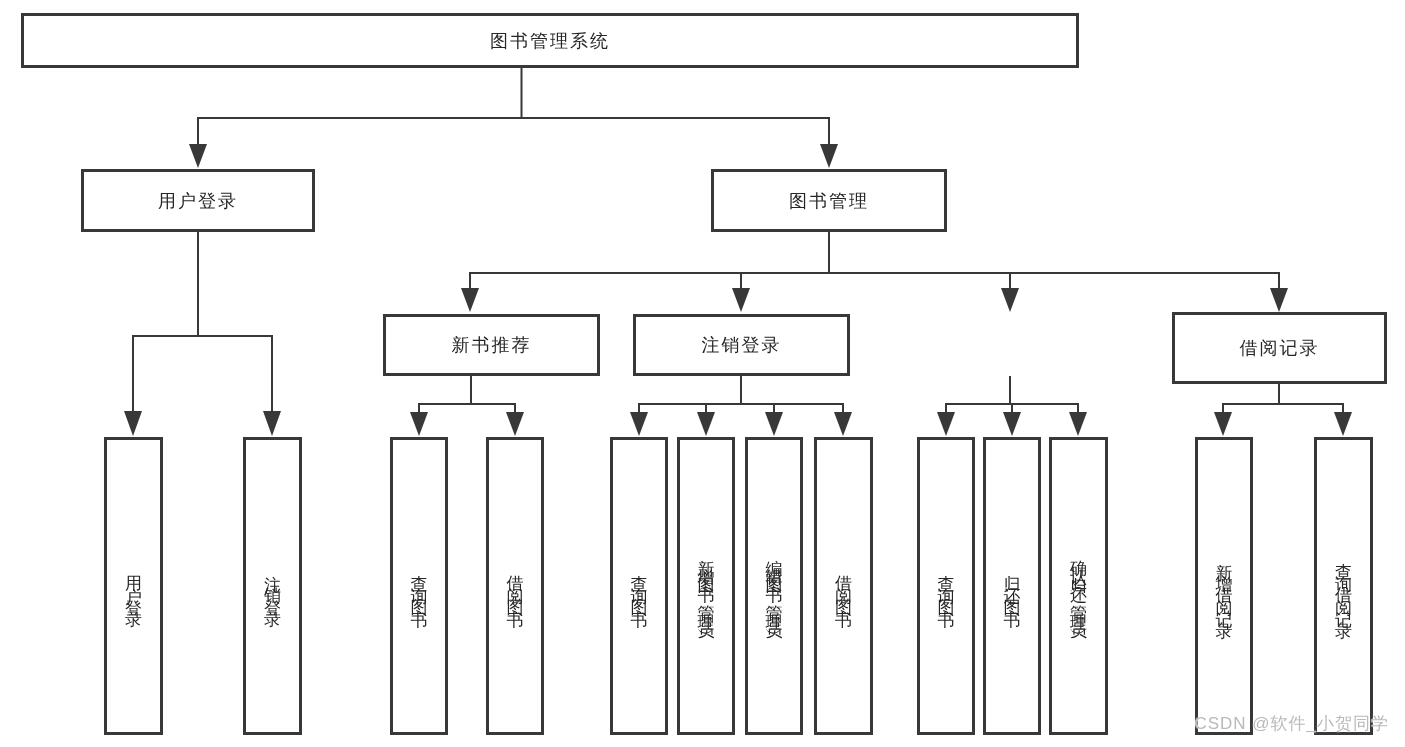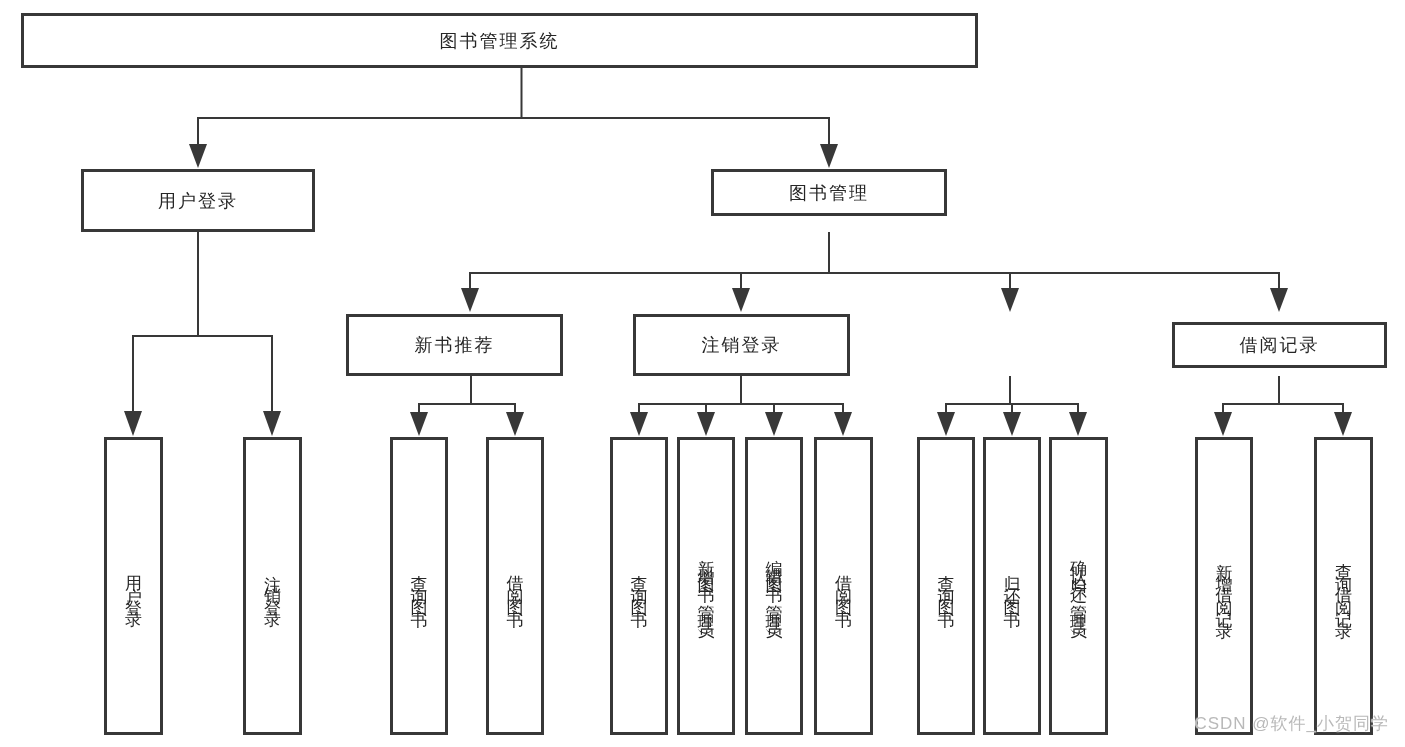--- a/index.html
+++ b/index.html
@@ -120,38 +120,38 @@
     <g>
       <line x1="1279" y1="376" x2="1279" y2="405"></line>
       <line x1="1222" y1="404" x2="1344" y2="404"></line>
       <line x1="1223" y1="404" x2="1223" y2="414"></line>
       <polygon points="1214,412 1232,412 1223,436"></polygon>
       <line x1="1343" y1="404" x2="1343" y2="414"></line>
       <polygon points="1334,412 1352,412 1343,436"></polygon>
     </g>
   </svg>
 
-  <div class="box" style="left:21px;top:13px;width:957px;height:55px">
+  <div class="box" style="left:21px;top:13px;width:1058px;height:55px">
     <span class="lbl">图书管理系统</span>
   </div>
 
   <div class="box" style="left:81px;top:169px;width:234px;height:63px">
     <span class="lbl">用户登录</span>
   </div>
-  <div class="box" style="left:711px;top:169px;width:236px;height:47px">
+  <div class="box" style="left:711px;top:169px;width:236px;height:63px">
     <span class="lbl">图书管理</span>
   </div>
 
-  <div class="box" style="left:346px;top:314px;width:217px;height:62px">
+  <div class="box" style="left:383px;top:314px;width:217px;height:62px">
     <span class="lbl">新书推荐</span>
   </div>
   <div class="box" style="left:633px;top:314px;width:217px;height:62px">
     <span class="lbl">注销登录</span>
   </div>
-  <div class="box" style="left:1172px;top:322px;width:215px;height:46px">
+  <div class="box" style="left:1172px;top:312px;width:215px;height:72px">
     <span class="lbl">借阅记录</span>
   </div>
 
   <div class="box" style="left:104px;top:437px;width:59px;height:298px">
     <span class="vlbl">用户登录</span>
   </div>
   <div class="box" style="left:243px;top:437px;width:59px;height:298px">
     <span class="vlbl">注销登录</span>
   </div>
 

